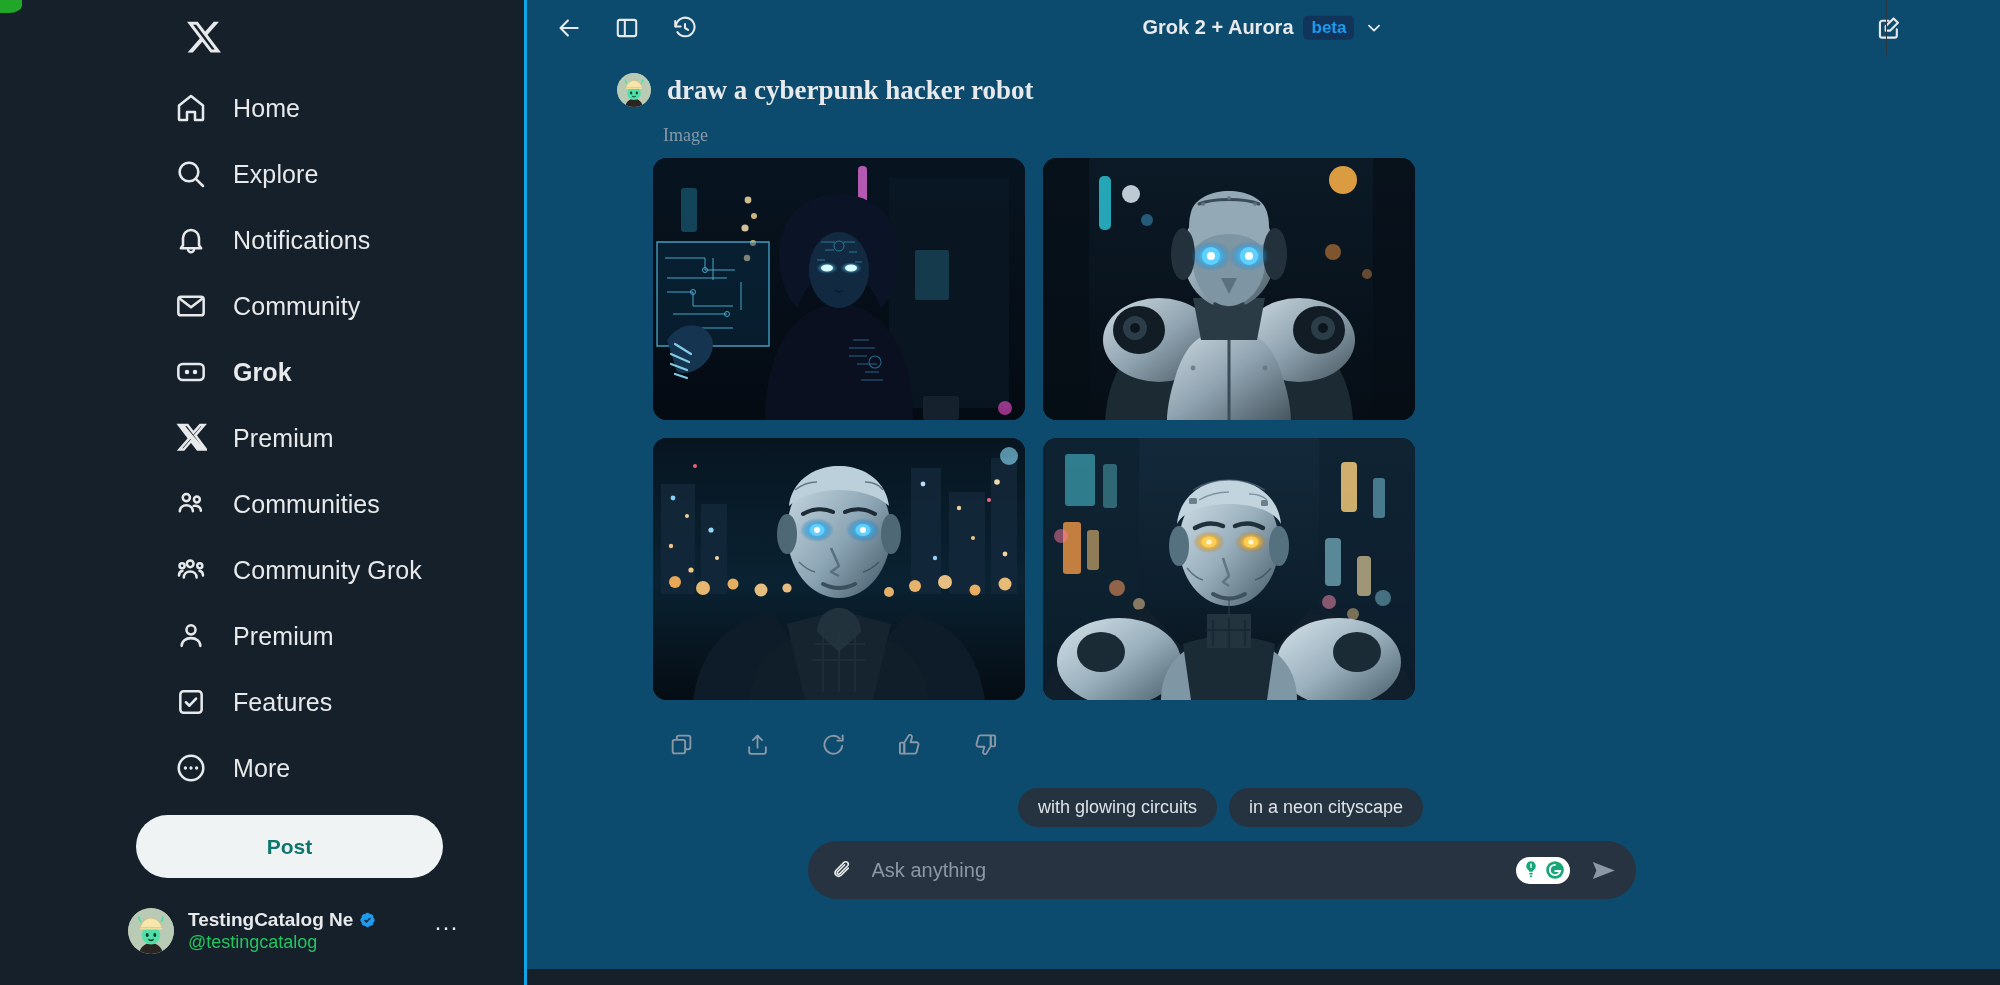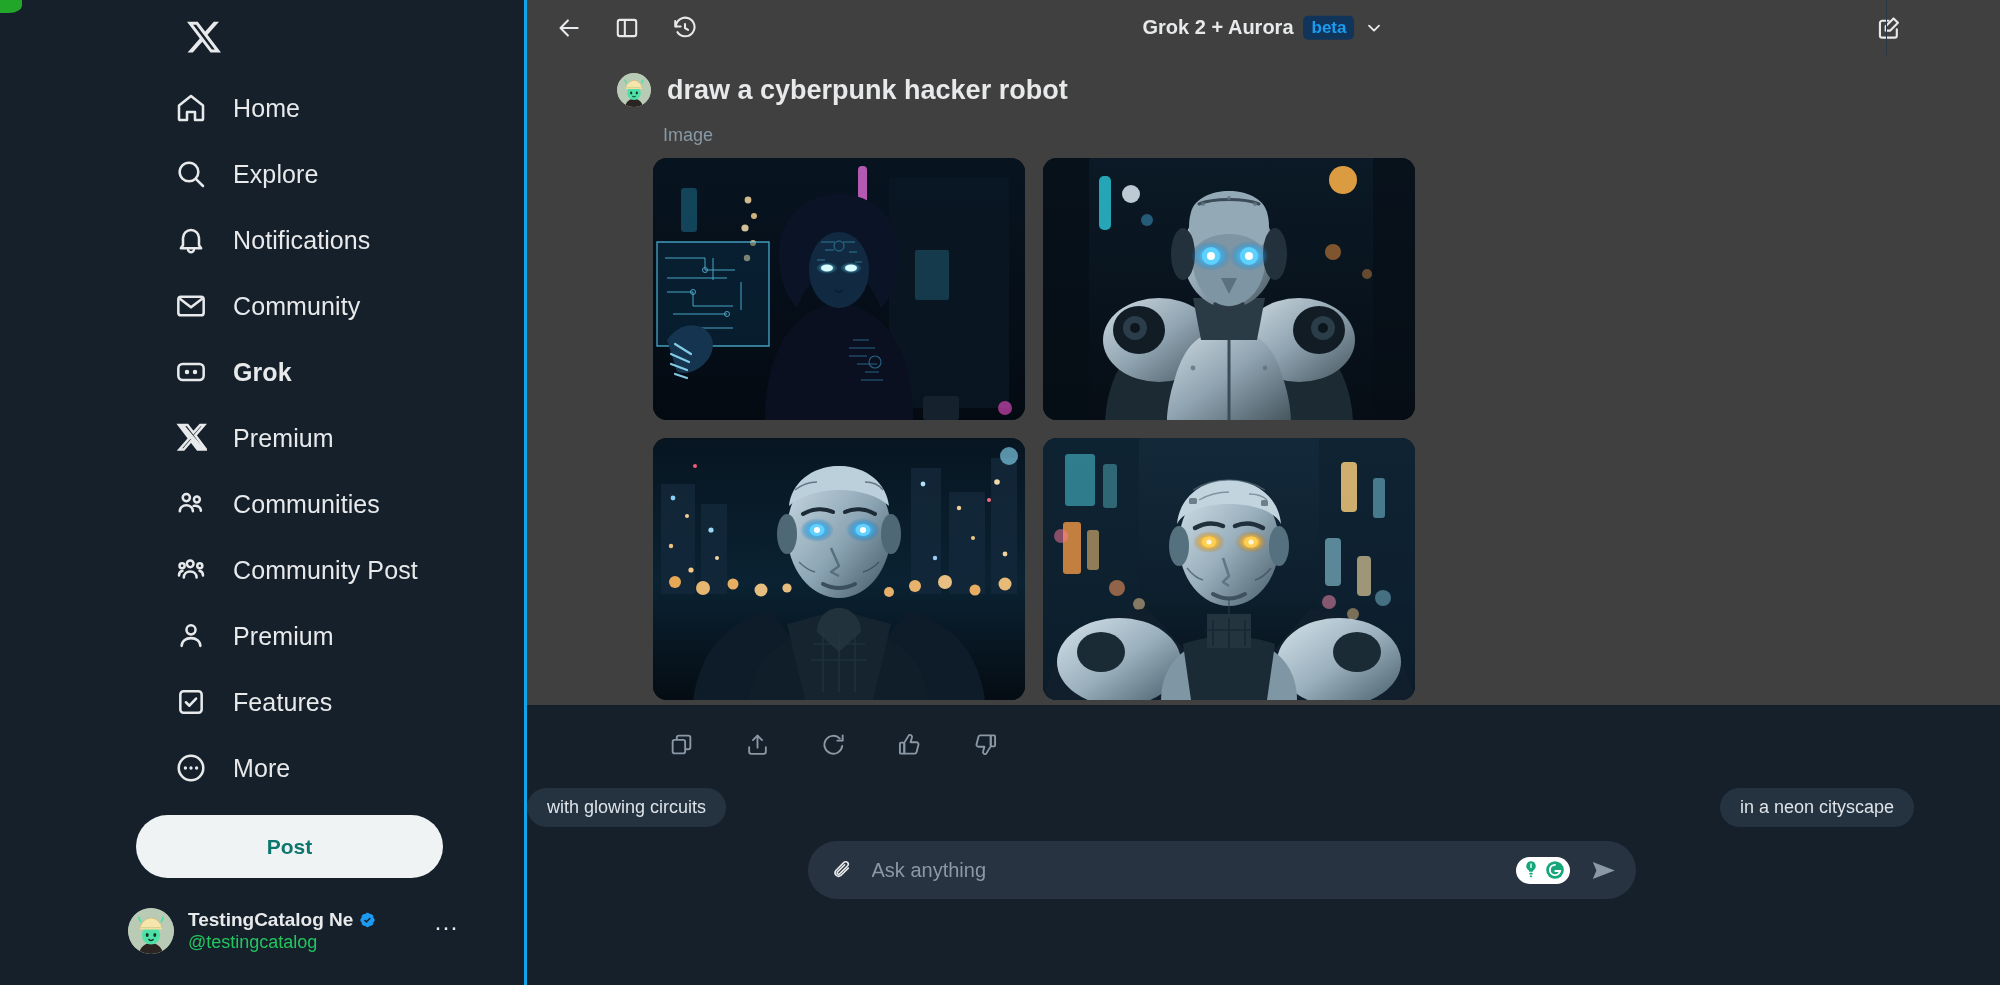--- a/index.html
+++ b/index.html
@@ -47,21 +47,21 @@
     cursor: pointer;
   }
   .avatar { width: 46px; height: 46px; border-radius: 50%; flex: 0 0 46px; overflow: hidden; background: #aebfae; }
   .acct-text { display: flex; flex-direction: column; line-height: 1.18; min-width: 0; }
   .acct-name { font-size: 19px; font-weight: 700; color: #e7e9ea; white-space: nowrap; display: flex; align-items: center; gap: 5px; }
   .verified { width: 18px; height: 18px; flex: 0 0 18px; }
   .acct-handle { font-size: 18px; color: #22c55e; white-space: nowrap; }
   .acct-more { margin-left: auto; color: #e7e9ea; font-size: 24px; line-height: 1; padding-bottom: 8px; }
 
   
-  .main { position: relative; flex: 1 1 auto; height: 705px; background: #404040; }
+  .main { position: relative; flex: 1 1 auto; height: 969px; background: #0c4a6e; }
   .topbar {
     position: relative; height: 55px; display: flex; align-items: center; padding: 0 0 0 22px;
   }
   .topbar-left { display: flex; align-items: center; gap: 18px; }
   .tb-btn { width: 40px; height: 40px; display: flex; align-items: center; justify-content: center; cursor: pointer; border-radius: 50%; }
   .tb-btn svg { width: 26px; height: 26px; stroke: #e7e9ea; fill: none; stroke-width: 1.9; }
   .model-pill {
     position: absolute; left: 50%; top: 50%; transform: translate(-50%,-50%);
     display: flex; align-items: center; gap: 10px; cursor: pointer;
   }
@@ -72,21 +72,21 @@
   }
   .chev { width: 20px; height: 20px; stroke: #e7e9ea; fill: none; stroke-width: 2.2; }
   .compose {
     position: absolute; right: 90px; top: 50%; transform: translateY(-50%);
     width: 42px; height: 42px; display: flex; align-items: center; justify-content: center; cursor: pointer;
   }
   .compose svg { width: 27px; height: 27px; stroke: #e7e9ea; fill: none; stroke-width: 1.9; }
   .right-rail-divider { position: absolute; right: 113px; top: 0; width: 1px; height: 55px; background: #2a3745; }
 
   
-  .convo { position: relative; padding: 0 0 0 0; }
+  .convo { position: relative; padding: 0 0 0 0; font-family: Liberation Serif, serif; }
   .prompt-row {
     display: flex; align-items: center; gap: 16px;
     margin: 18px 0 0 90px;
   }
   .prompt-avatar { width: 34px; height: 34px; border-radius: 50%; overflow: hidden; flex: 0 0 34px; background: #aebfae; }
   .prompt-text { font-size: 27px; font-weight: 700; color: #e7e9ea; }
 
   .section-label { margin: 18px 0 0 136px; font-size: 18px; color: #8899a6; }
 
   .img-grid {
@@ -95,21 +95,21 @@
     width: 762px;
   }
   .img-cell { width: 372px; height: 262px; border-radius: 14px; overflow: hidden; position: relative; cursor: pointer; background: #060b12; }
   .img-cell svg { display: block; width: 372px; height: 262px; }
 
   .actions { display: flex; align-items: center; gap: 48px; margin: 30px 0 0 140px; }
   .act { width: 28px; height: 28px; display: flex; align-items: center; justify-content: center; cursor: pointer; }
   .act svg { width: 25px; height: 25px; stroke: #8b98a5; fill: none; stroke-width: 1.8; }
 
   
-  .chips { display: flex; gap: 12px; justify-content: space-between; margin: 30px 0 0 0; padding-right: 86px; }
+  .chips { display: flex; gap: 12px; justify-content: center; margin: 30px 0 0 0; padding-right: 86px; }
   .chip {
     background: #253341; color: #dde3e8; border-radius: 9999px;
     font-size: 18px; padding: 9px 20px; cursor: pointer; white-space: nowrap;
   }
   .composer-wrap { display: flex; justify-content: center; margin-top: 14px; padding-right: 84px; }
   .composer {
     width: 828px; height: 58px; background: #273340; border-radius: 9999px;
     display: flex; align-items: center; padding: 0 14px 0 22px; gap: 16px;
   }
   .clip { width: 26px; height: 26px; flex: 0 0 26px; display: flex; align-items: center; justify-content: center; cursor: pointer; }
@@ -220,21 +220,21 @@
           <span class="ic">
             <svg viewBox="0 0 24 24" stroke-linecap="round" stroke-linejoin="round">
                 <circle cx="11.4" cy="7.4" r="2.5"></circle>
                 <path d="M6.6 17.6c0-2.6 2.1-4.5 4.8-4.5s4.8 1.9 4.8 4.5"></path>
                 <circle cx="5.3" cy="8.8" r="1.9"></circle>
                 <path d="M3 16.2c0-2 1-3.2 2.6-3.6"></path>
                 <circle cx="18.6" cy="8.8" r="1.9"></circle>
                 <path d="M21 16.2c0-2-1-3.2-2.6-3.6"></path>
               </svg>
           </span>
-          <span class="lbl">Community Post</span>
+          <span class="lbl">Community Grok</span>
         </div>
 
         <div class="nav-item">
           <span class="ic">
             <svg viewBox="0 0 24 24" stroke-linecap="round" stroke-linejoin="round">
                 <circle cx="12" cy="7.4" r="3.4"></circle>
                 <path d="M5 19.4c0-3.4 3.1-5.8 7-5.8s7 2.4 7 5.8"></path>
               </svg>
           </span>
           <span class="lbl">Premium</span>

